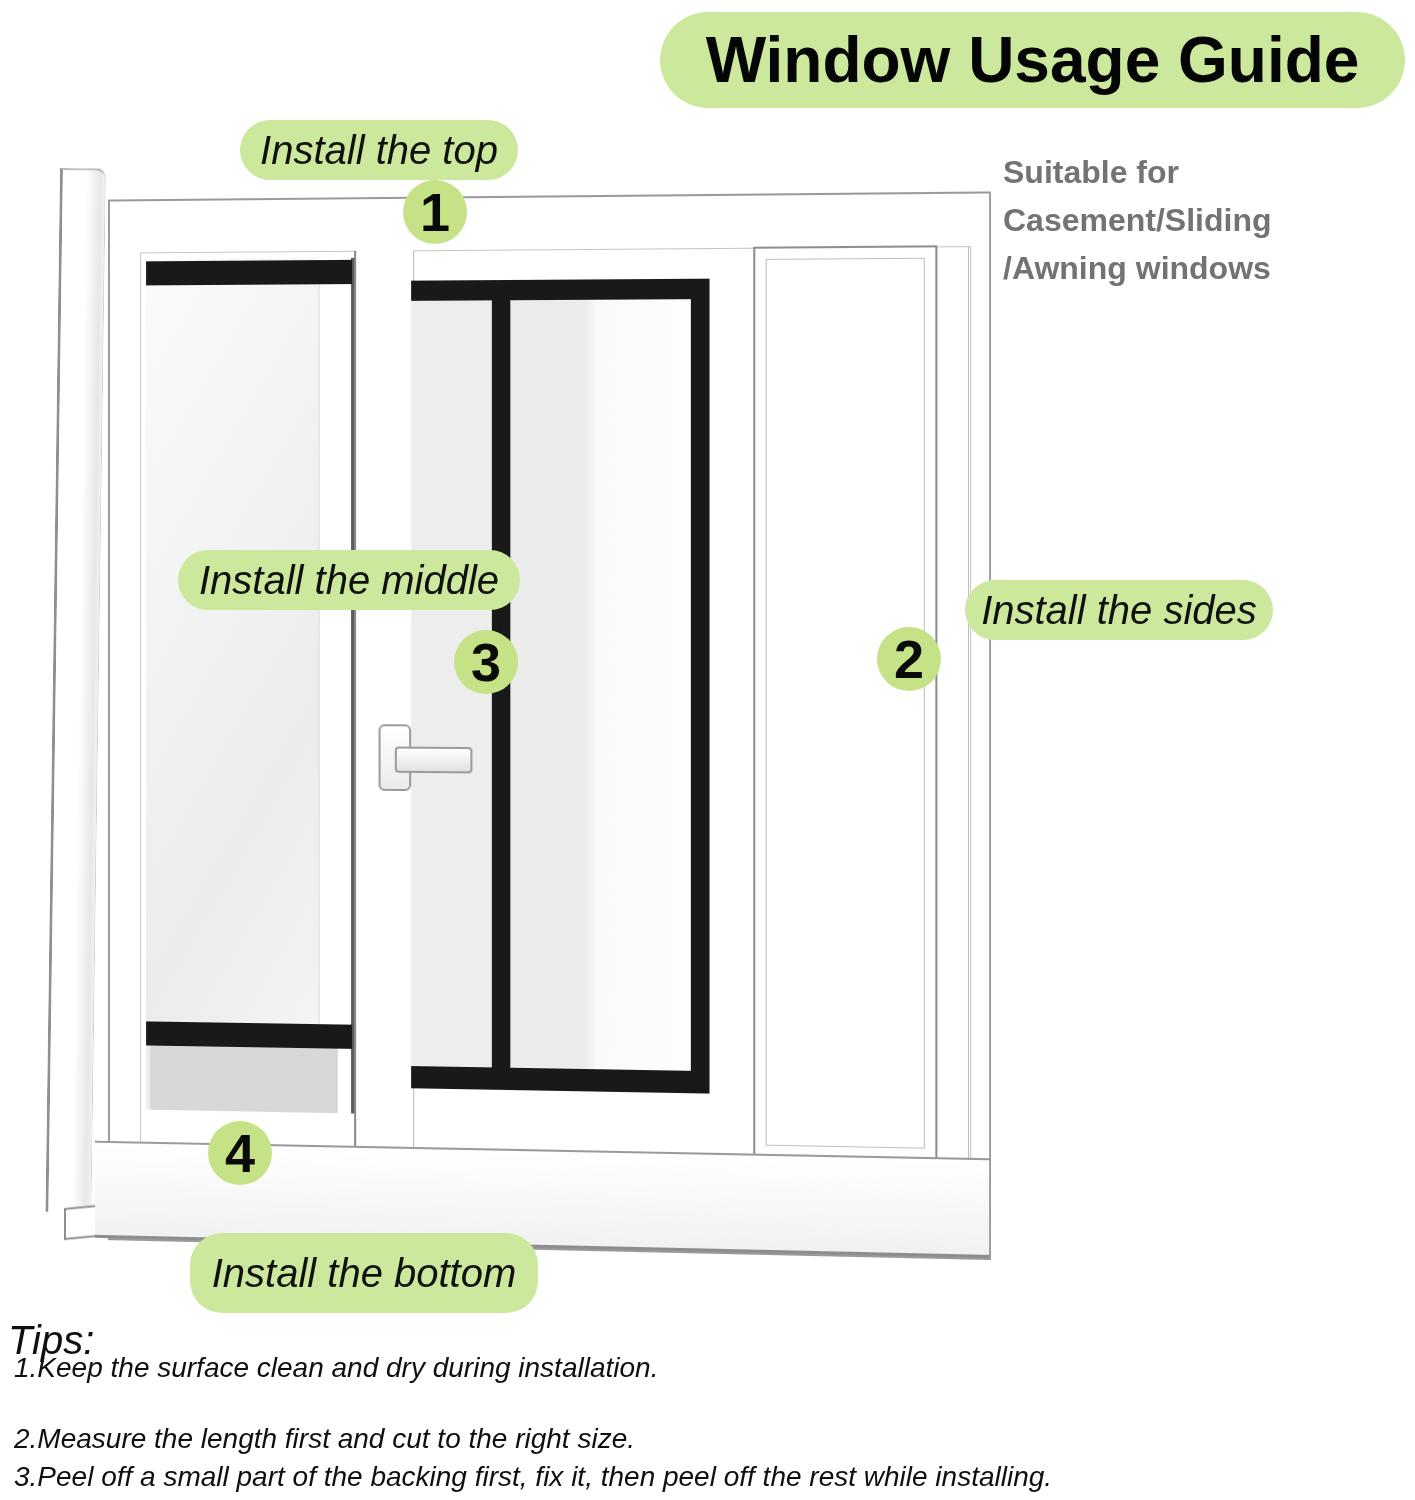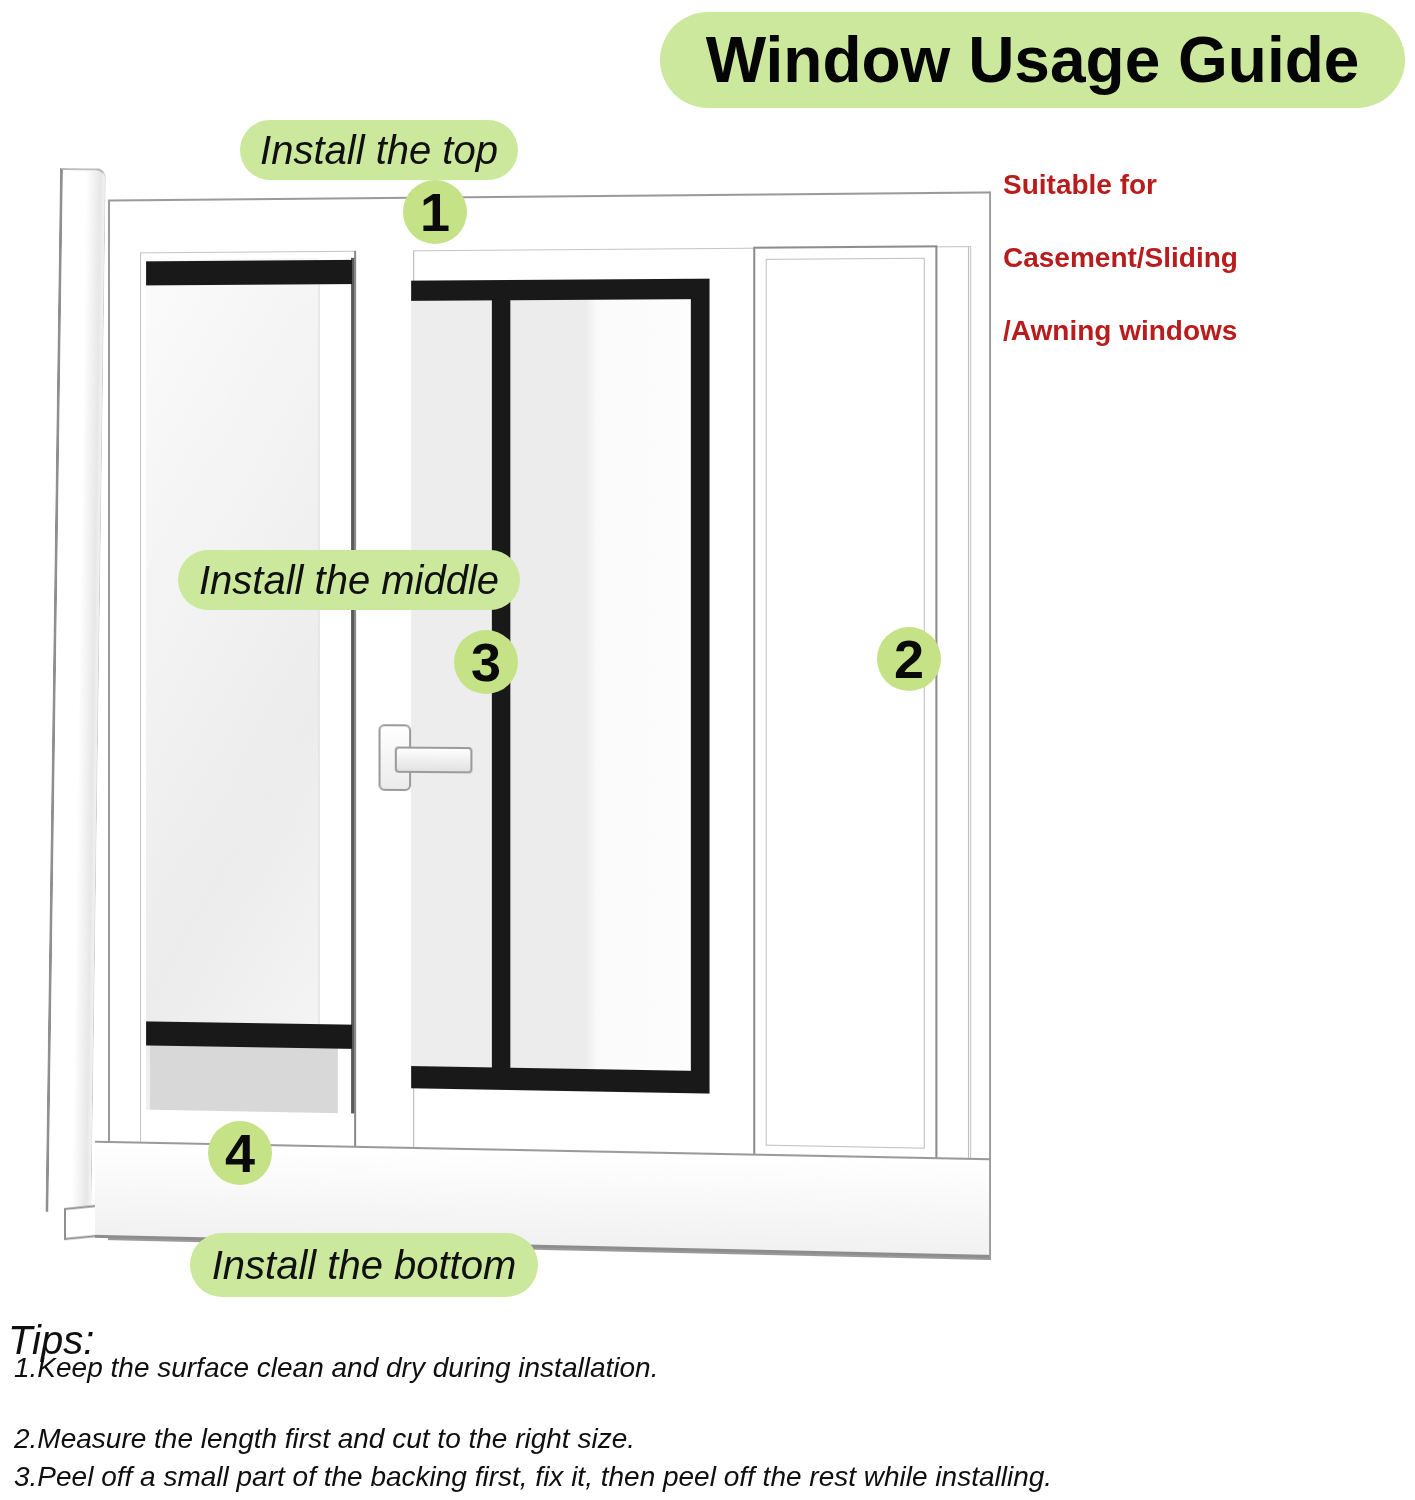--- a/index.html
+++ b/index.html
@@ -54,25 +54,25 @@
   #handle-lever{left:334px;top:576px;width:72px;height:22px;border-radius:4px;
     background:linear-gradient(#fefefe,#e2e2e2);border:2px solid #9b9b9b;}
 
   
   .green-pill{position:absolute;background:var(--pill-green,#cce89c);
     display:flex;align-items:center;justify-content:center;white-space:nowrap;z-index:10;text-align:center;}
   .label-pill{font-style:italic;font-size:40px;color:#101010;border-radius:32px;}
   #title-pill{left:660px;top:12px;width:745px;height:96px;border-radius:48px;
     font-weight:bold;font-size:64px;color:#050505;}
   #subtitle{position:absolute;left:1003px;top:148px;width:404px;z-index:10;
-    font-weight:bold;font-size:28px;line-height:73px;white-space:pre-line;color:#b91c1c;}
+    font-weight:bold;font-size:32px;line-height:48px;white-space:pre-line;color:#737373;}
   #pill-top{left:240px;top:104px;width:278px;height:60px;margin-top:16px;}
   #pill-middle{left:178px;top:550px;width:342px;height:60px;}
   #pill-sides{left:965px;top:580px;width:308px;height:60px;}
-  #pill-bottom{left:190px;top:1233px;width:348px;height:64px;}
+  #pill-bottom{left:190px;top:1233px;width:348px;height:80px;}
   .num-circle{position:absolute;width:64px;height:64px;border-radius:50%;
     background:var(--badge-green,#c5e386);display:flex;align-items:center;justify-content:center;
     font-weight:bold;font-size:54px;color:#0a0a0a;z-index:10;}
   #circle-1{left:403px;top:180px;}
   #circle-2{left:877px;top:627px;}
   #circle-3{left:454px;top:630px;}
   #circle-4{left:208px;top:1121px;}
 
   
   .tips-heading{position:absolute;left:8px;top:1300px;font-style:italic;font-size:40px;z-index:10;margin-top:18px;}
@@ -115,20 +115,21 @@
   <div id="subtitle">Suitable for
 Casement/Sliding
 /Awning windows</div>
 
   <div class="green-pill label-pill" id="pill-top">Install the top</div>
   <div class="num-circle" id="circle-1">1</div>
 
   <div class="green-pill label-pill" id="pill-middle">Install the middle</div>
   <div class="num-circle" id="circle-3">3</div>
 
+  <div class="green-pill label-pill" id="pill-sides">Install the sides</div>
   <div class="num-circle" id="circle-2">2</div>
 
   <div class="num-circle" id="circle-4">4</div>
   <div class="green-pill label-pill" id="pill-bottom">Install the bottom</div>
 
   <div class="tips-heading">Tips:</div>
   <div class="tip-line" id="tip-1">1.Keep the surface clean and dry during installation.</div>
   <div class="tip-line" id="tip-2">2.Measure the length first and cut to the right size.</div>
   <div class="tip-line" id="tip-3">3.Peel off a small part of the backing first, fix it, then peel off the rest while installing.</div>
 

